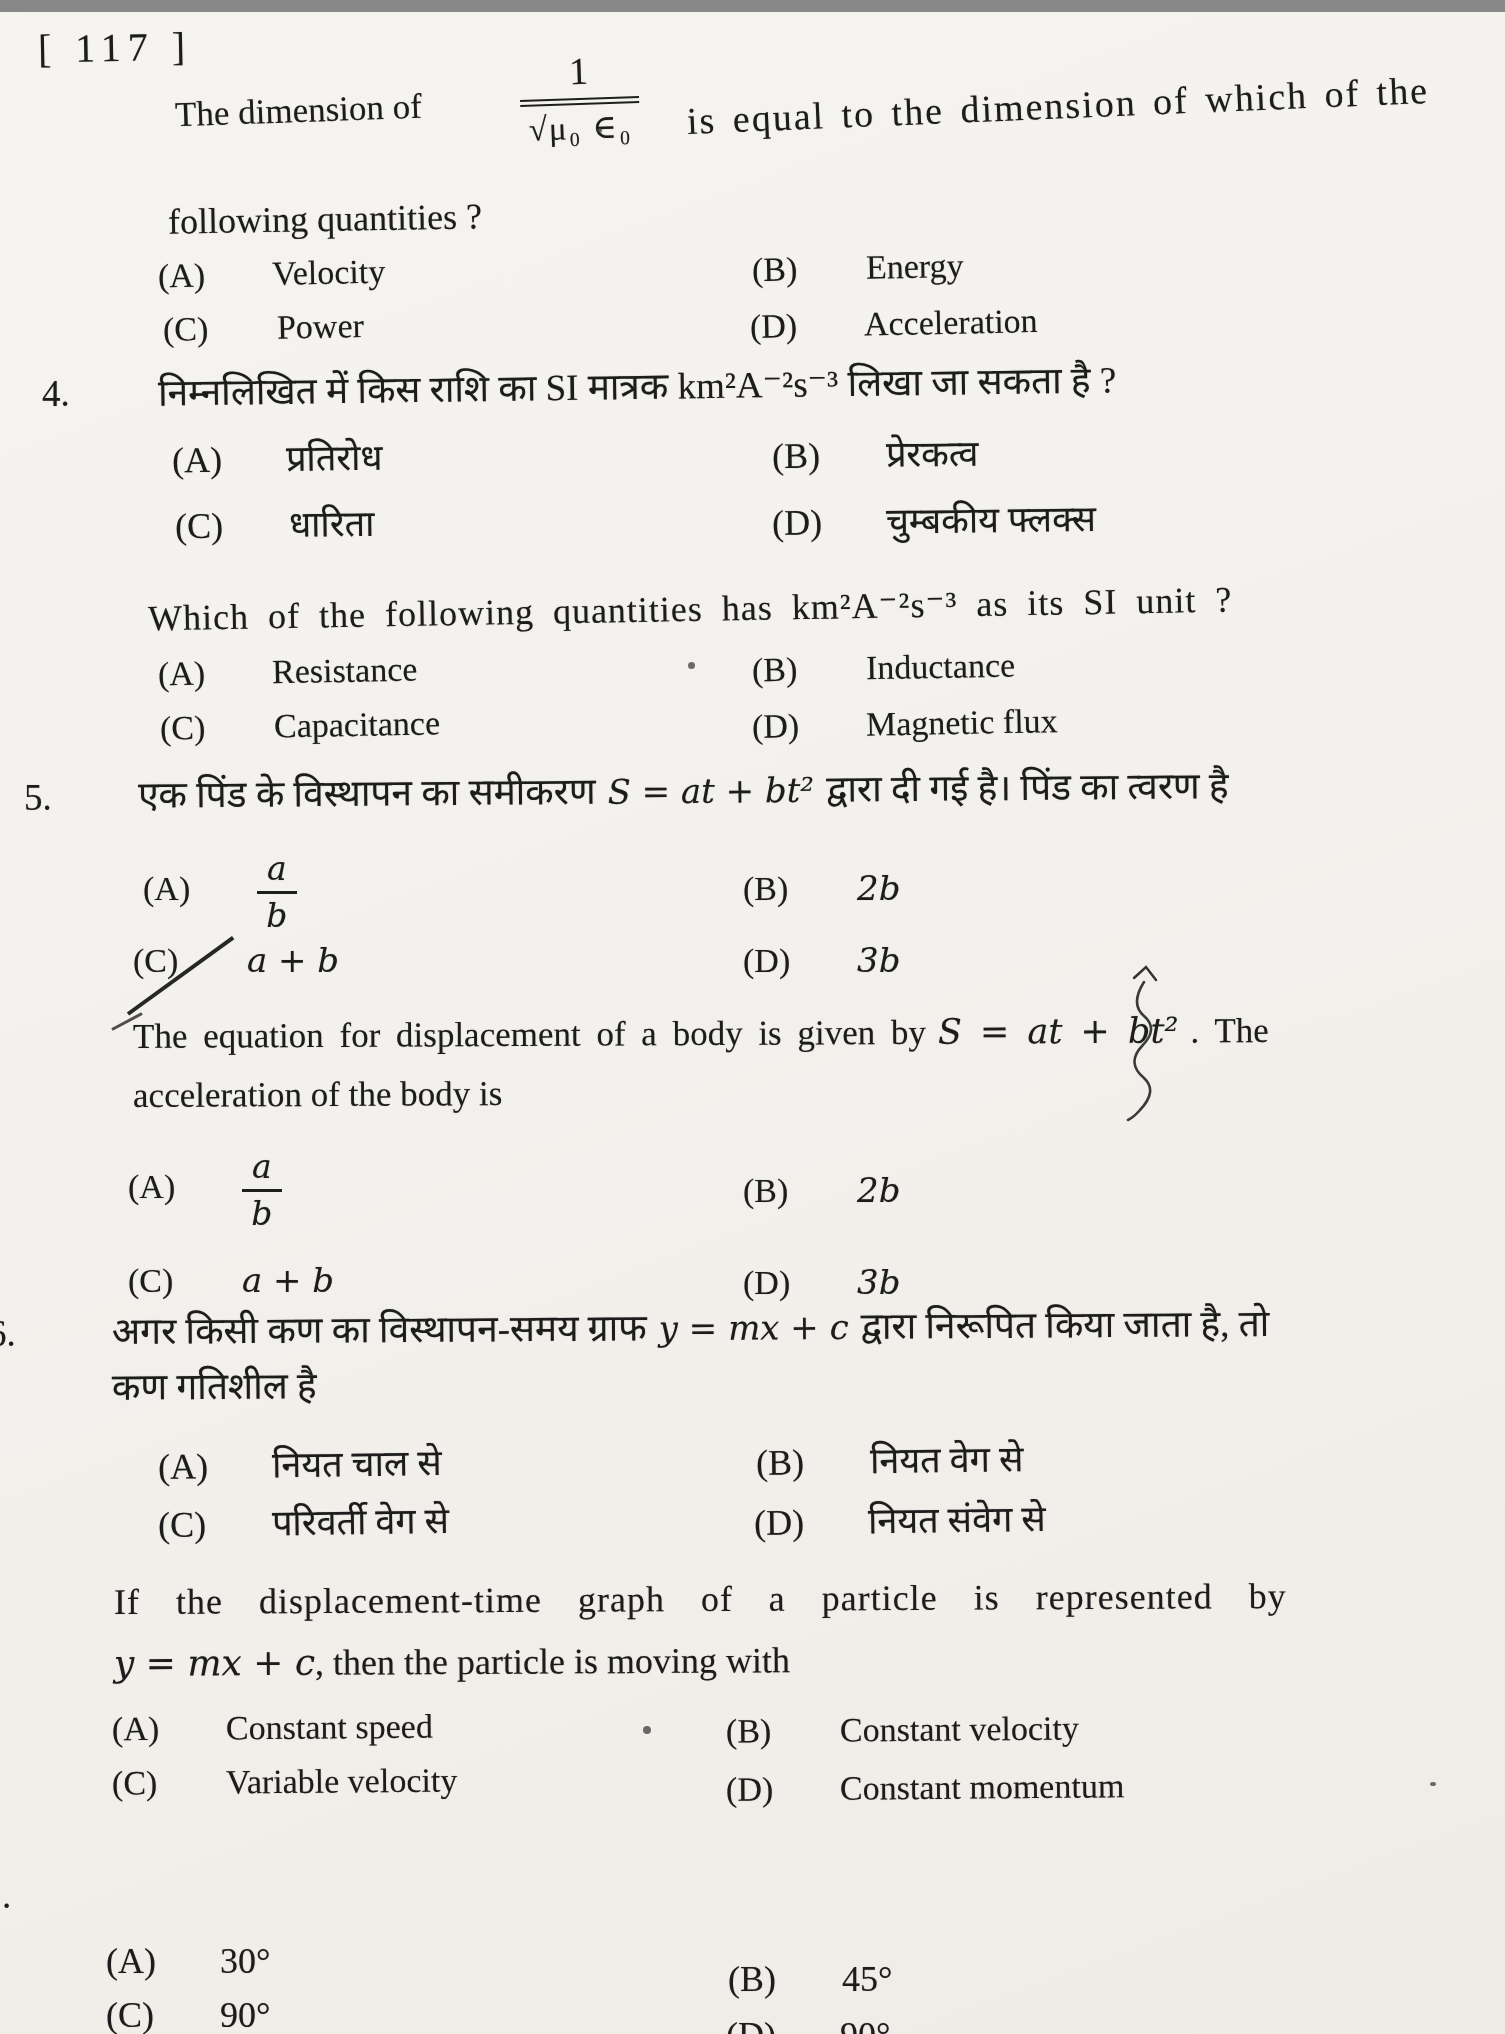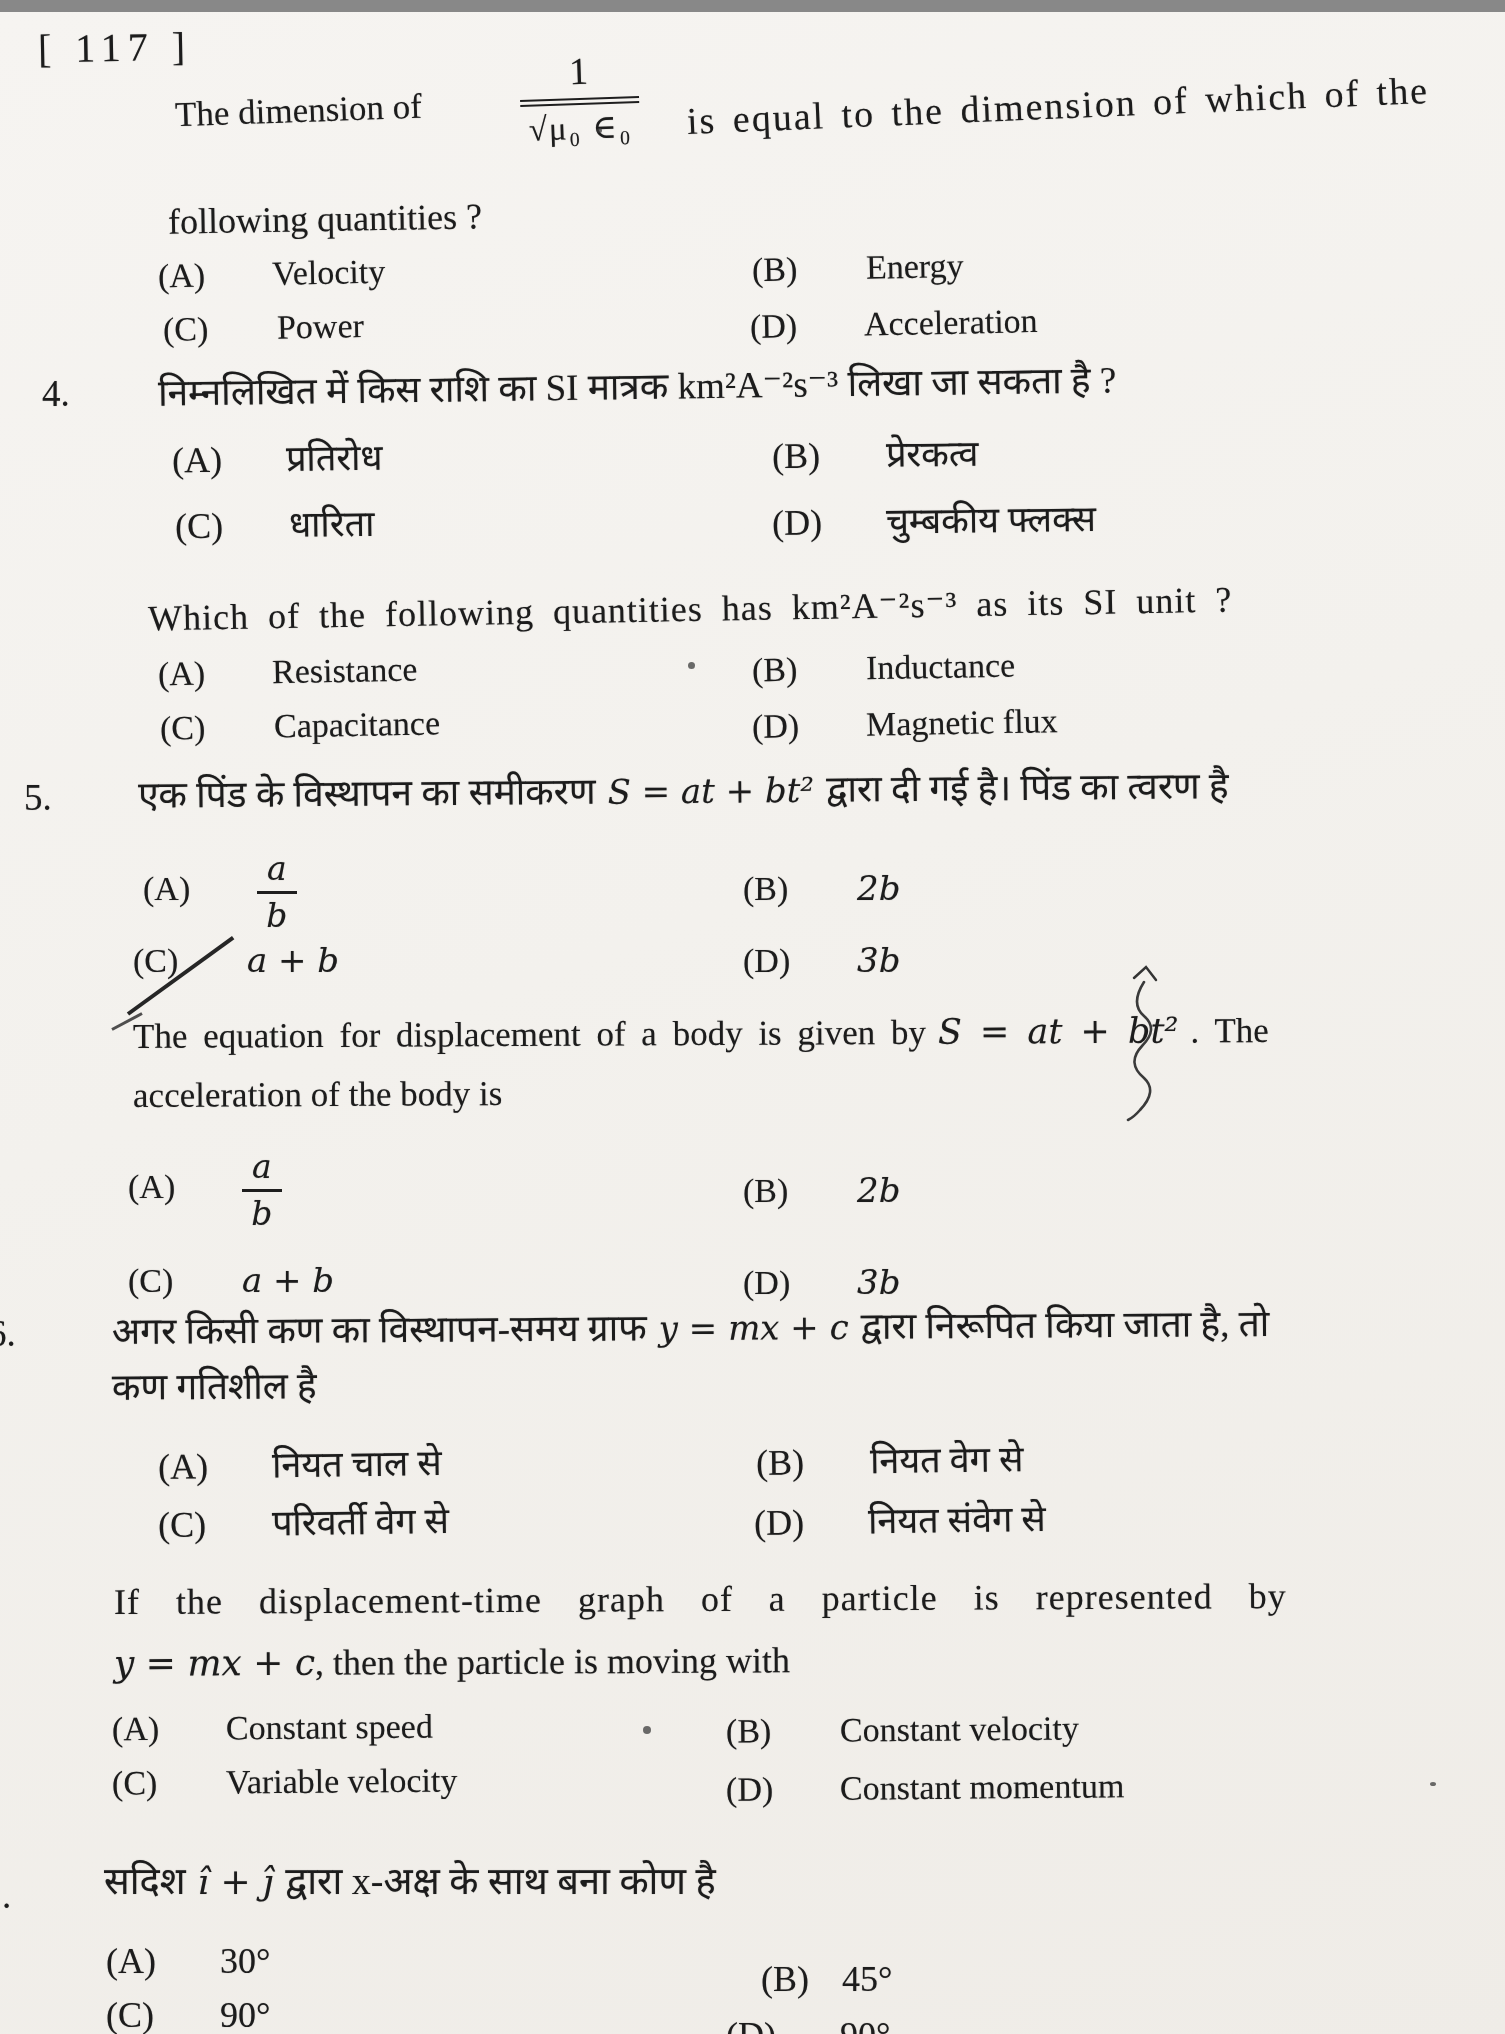--- a/index.html
+++ b/index.html
@@ -179,28 +179,25 @@
     <span class="lab">(B)</span><span>Constant velocity</span>
   </div>
   <div class="opt" style="left:112px;top:1750px;transform:rotate(-0.5deg);">
     <span class="lab">(C)</span><span>Variable velocity</span>
   </div>
   <div class="opt" style="left:726px;top:1756px;transform:rotate(-0.5deg);">
     <span class="lab">(D)</span><span>Constant momentum</span>
   </div>
 
   <div class="qnum" style="left:2px;top:1862px;">.</div>
-  <div class="ln hi" style="left:104px;top:1846px;font-size:38px;">
-    <span>सदिश</span><span class="math mx" style="font-size:36px;">î + ĵ</span><span>द्वारा x-अक्ष के साथ बना कोण है</span>
-  </div>
 
   <div class="opt" style="left:106px;top:1928px;font-size:36px;">
     <span class="lab">(A)</span><span>30°</span>
   </div>
-  <div class="opt" style="left:728px;top:1946px;font-size:36px;text-align:center;">
+  <div class="opt" style="left:728px;top:1946px;font-size:36px;">
     <span class="lab">(B)</span><span>45°</span>
   </div>
   <div class="opt" style="left:106px;top:1982px;font-size:36px;">
     <span class="lab">(C)</span><span>90°</span>
   </div>
   <div class="opt" style="left:726px;top:2002px;font-size:36px;">
     <span class="lab">(D)</span><span>90°</span>
   </div>
 
   <div class="dot" style="left:597px;top:116px;width:5px;height:5px;"></div>

